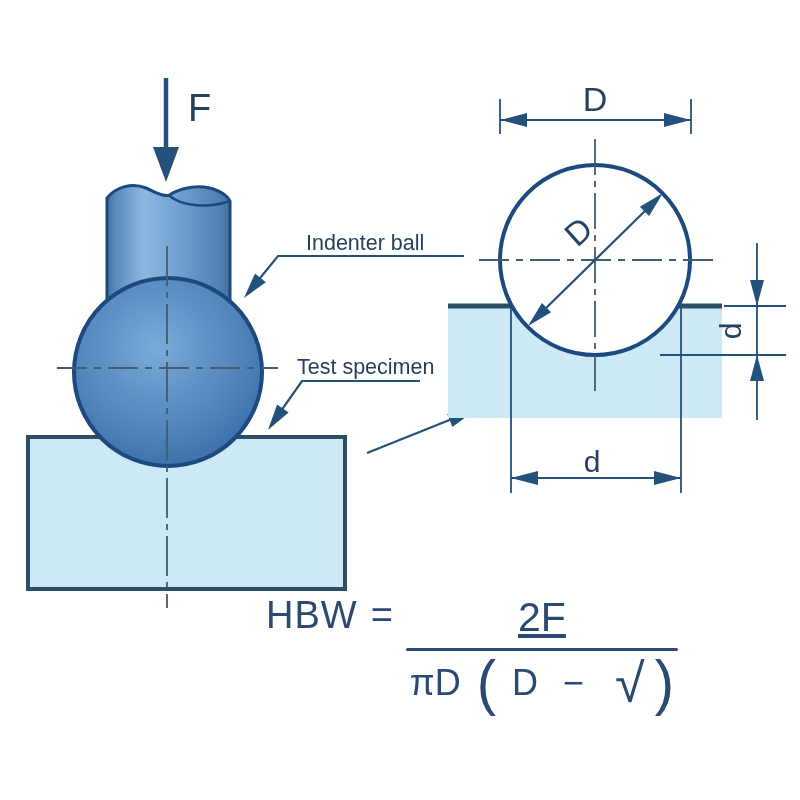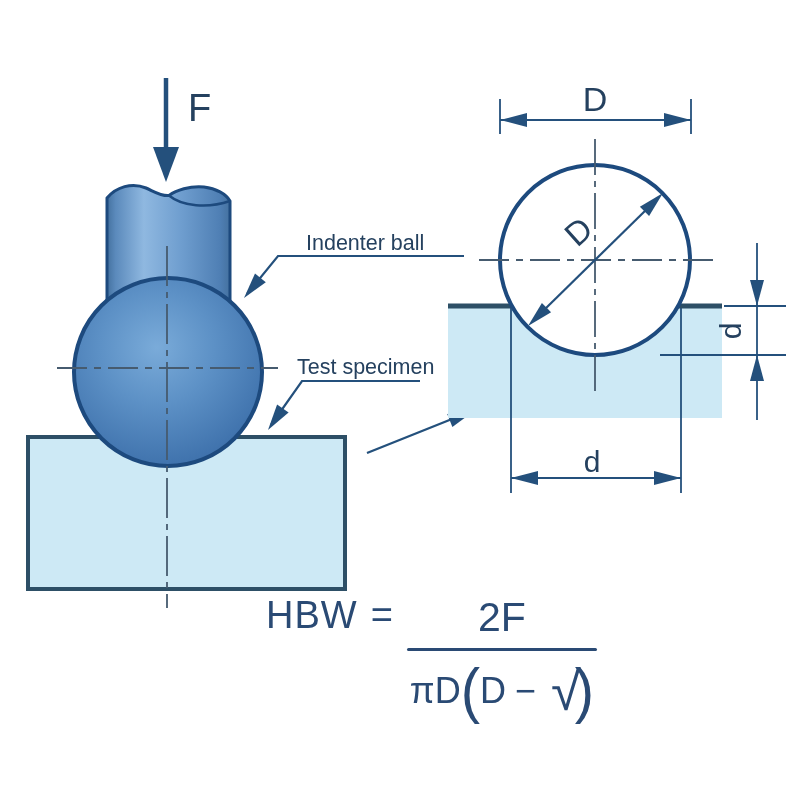--- a/index.html
+++ b/index.html
@@ -12,23 +12,23 @@
 
   
   .formula{
     position:absolute;left:266px;top:594px;height:156px;
     display:flex;align-items:flex-start;gap:13px;
     color:#2a4a74;
   }
   .lhs{font-size:38px;letter-spacing:1px;}
   .eq{font-size:38px;}
   .frac{display:flex;flex-direction:column;align-items:center;margin-left:4px;}
-  .num{font-size:41px;padding-bottom:7px;}
+  .num{font-size:41px;padding-bottom:7px;text-decoration:underline;}
   .bar{width:103%;height:3px;background:#2a4a74;border-radius:2px;}
-  .denom{display:flex;align-items:center;font-size:36px;padding-top:14px;line-height:1;}
+  .denom{display:flex;align-items:center;font-size:36px;padding-top:6px;line-height:1;gap:16px;}
   .big-paren{font-size:58px;line-height:0.9;position:relative;top:-1px;transform:scaleY(1.05);}
   .sqrt{display:inline-flex;align-items:flex-start;margin-left:6px;}
   .sqrt-sign{font-size:54px;line-height:0.80;margin-right:-6px;position:relative;top:0px;}
   .radicand{border-top:3px solid #2a4a74;padding:4px 6px 0 3px;line-height:1;white-space:nowrap;}
   .ssup{font-size:0.60em;position:relative;top:-0.42em;}
   .mop{padding:0 9px;}
 </style>
 </head>
 <body>
 

